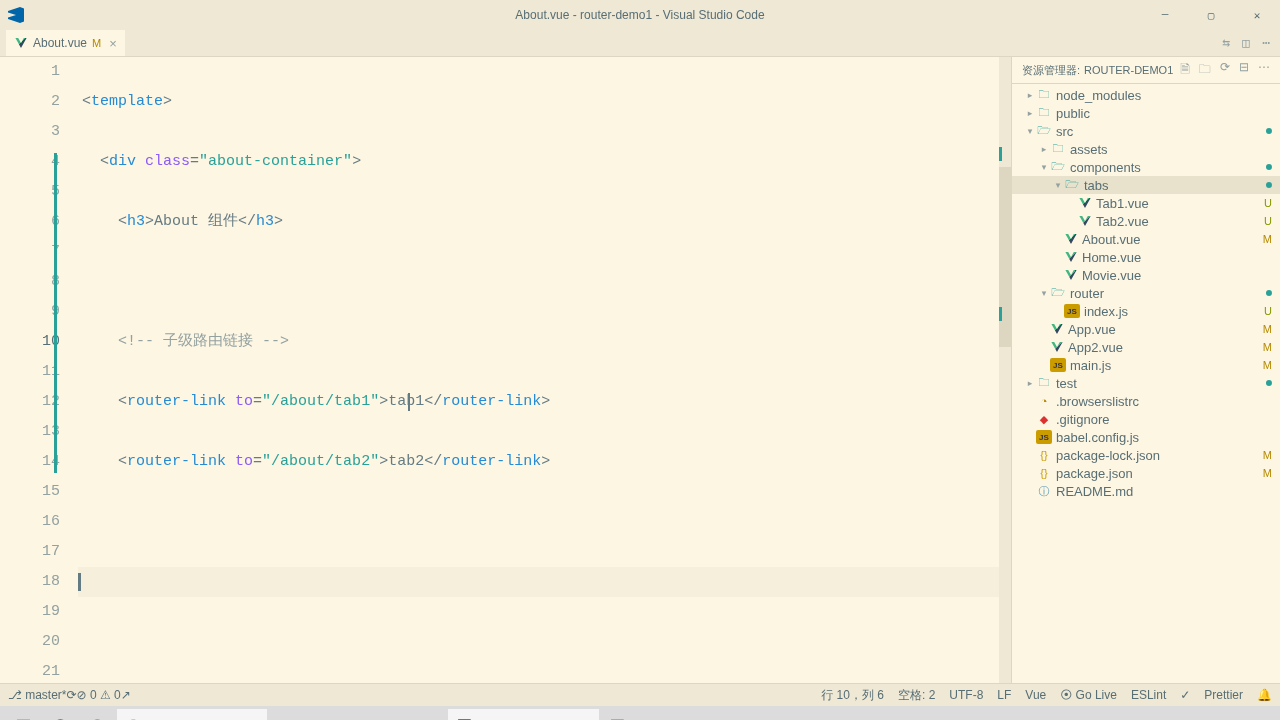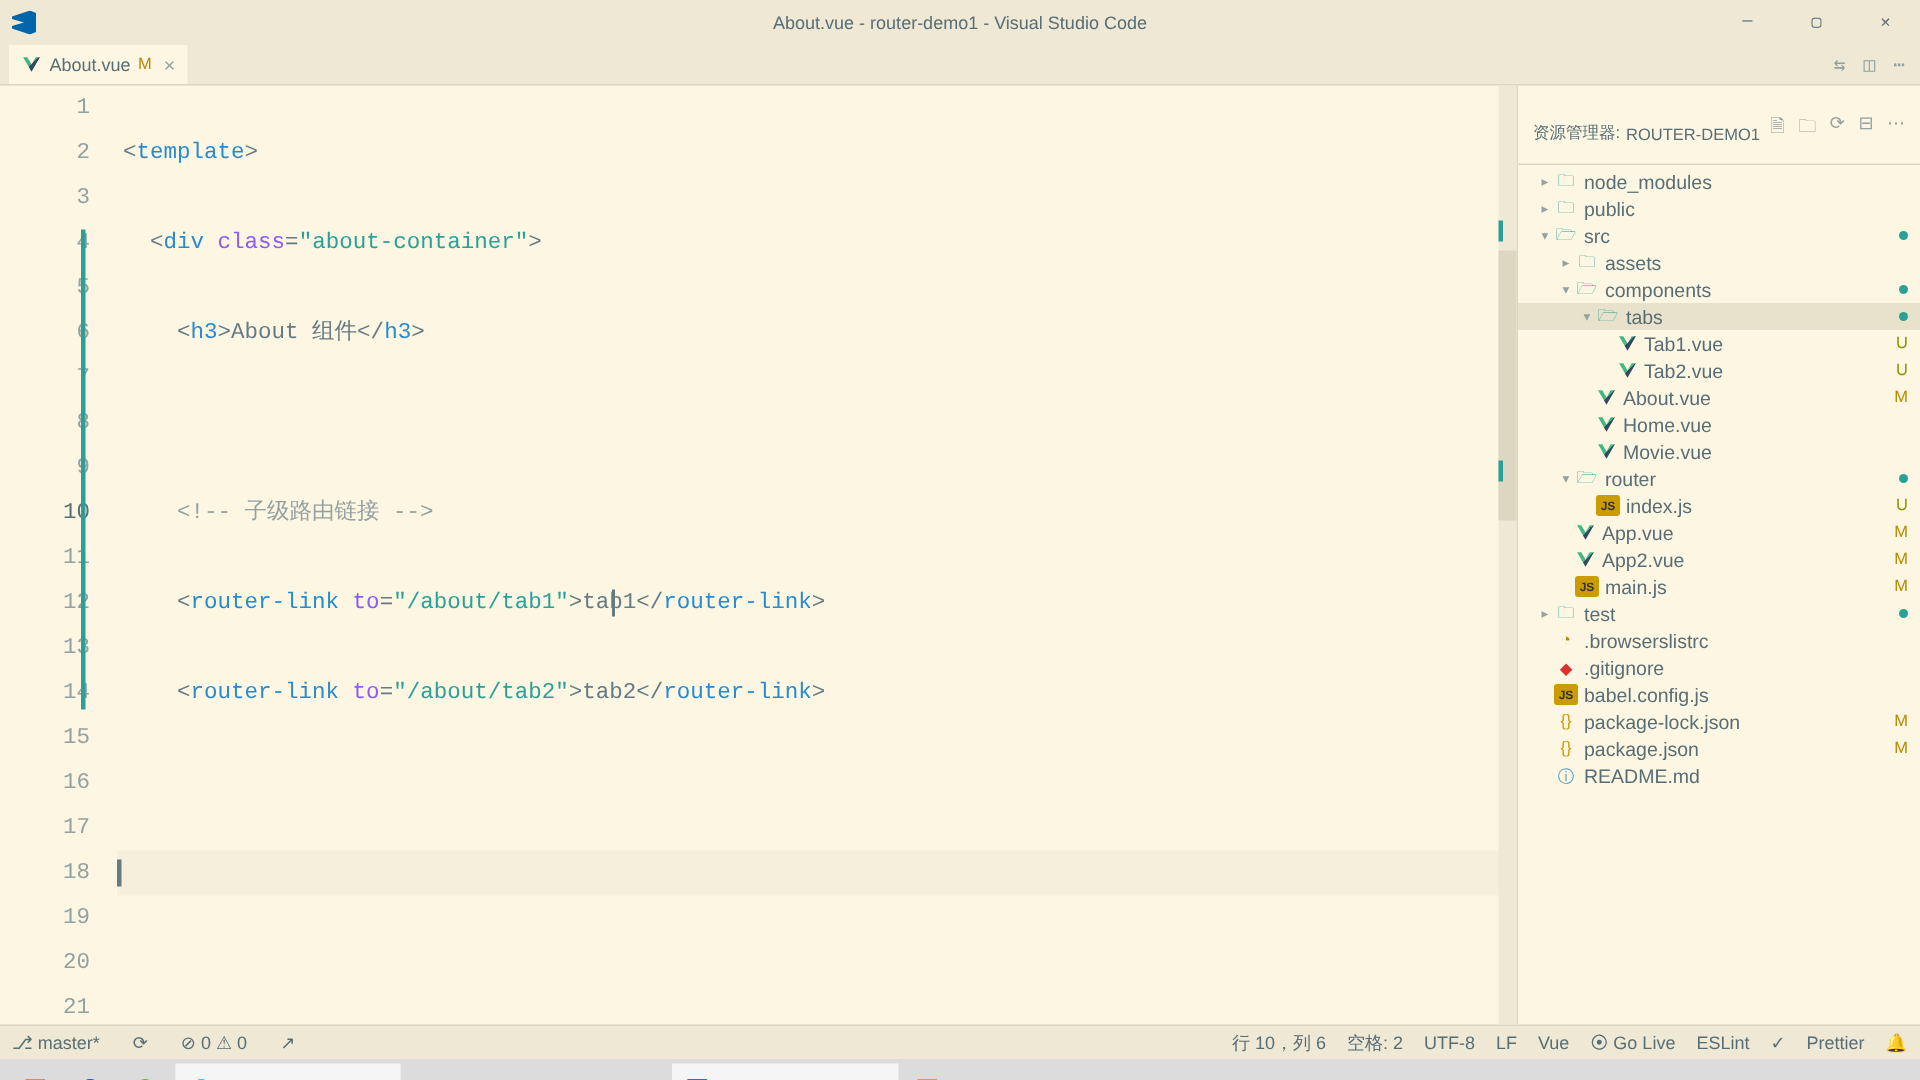--- a/index.html
+++ b/index.html
@@ -23,35 +23,35 @@
 .code{flex:1;white-space:pre;color:#657b83;position:relative}
 .code .line{height:30px;padding-left:4px}
 .code .active{background:#f5efdc}
 .p{color:#657b83}.t{color:#268bd2}.a{color:#8b5cf6}.s{color:#2aa198}.c{color:#93a1a1}
 .ocursor{position:absolute;width:2px;height:18px;background:#657b83;top:336px;left:408px}
 .activebox{position:absolute;left:0;width:3px;height:18px;background:#657b83;top:6px}
 .minimap{width:12px;background:#eee8d5;position:relative}
 .minimap .mbar{position:absolute;top:110px;left:0;right:0;height:180px;background:#ddd6c1}
 .minimap .mgreen{position:absolute;left:0;width:3px;height:14px;background:#2aa198}
 .sidebar{width:268px;border-left:1px solid #ddd6c1;display:flex;flex-direction:column;font-family:"Segoe UI",sans-serif;font-size:13px}
-.sb-header{height:26px;display:flex;align-items:flex-end;padding:13px 10px;color:#586e75;font-size:11px;border-bottom:1px solid #ddd6c1}
+.sb-header{height:26px;display:flex;align-items:center;padding:0 10px;color:#586e75;font-size:11px;border-bottom:1px solid #ddd6c1}
 .sb-header .lbl{font-weight:400}
 .sb-header .proj{margin-left:4px}
 .sb-header .hactions{margin-left:auto;display:flex;gap:9px;color:#93a1a1;font-size:12px}
 .sb-tree{flex:1;overflow:hidden;padding-top:2px}
 .trow{height:18px;display:flex;align-items:center;color:#586e75;font-size:13px;position:relative}
 .trow .ind{display:inline-block}
 .tw{color:#93a1a1;font-size:9px;width:12px;display:inline-block;text-align:center}
 .fico{width:16px;height:14px;display:inline-flex;align-items:center;justify-content:center;font-size:11px;margin-right:4px}
 .folder{color:#2aa198}.folder-open{color:#2aa198}.jsico{background:#cb9c00;color:#333;font-size:8px;font-weight:bold;border-radius:2px}
 .badge{position:absolute;right:8px;font-size:11px;color:#93a1a1}
 .badge.M{color:#b58900}.badge.U{color:#859900}
 .dot{position:absolute;right:8px;width:6px;height:6px;border-radius:50%;background:#2aa198}
 .sel{background:#e8e1cb}
-.statusbar{height:22px;background:#eee8d5;border-top:1px solid #ddd6c1;display:flex;align-items:center;font-family:"Segoe UI",sans-serif;font-size:12px;color:#586e75;padding:0 8px;gap:22px}
+.statusbar{height:22px;background:#eee8d5;border-top:1px solid #ddd6c1;display:flex;align-items:center;font-family:"Segoe UI",sans-serif;font-size:12px;color:#586e75;padding:0 8px;gap:0}
 .statusbar .r{margin-left:auto;display:flex;gap:14px;align-items:center}
 .taskbar{height:42px;background:#dcdcdc;display:flex;align-items:center;padding:0 6px;gap:2px;font-family:"Segoe UI",sans-serif}
 .taskbar .tbtn{height:34px;padding:0 10px;display:flex;align-items:center;gap:6px;font-size:12px;color:#222;border-bottom:2px solid transparent}
 .taskbar .tbtn.active{background:#f5f5f5;border-bottom:2px solid #5aa3e0}
 .taskbar .tray{margin-left:auto;display:flex;align-items:center;gap:8px;font-size:11px;color:#333}
 </style>
 </head>
 <body>
 
 <div class="titlebar">

